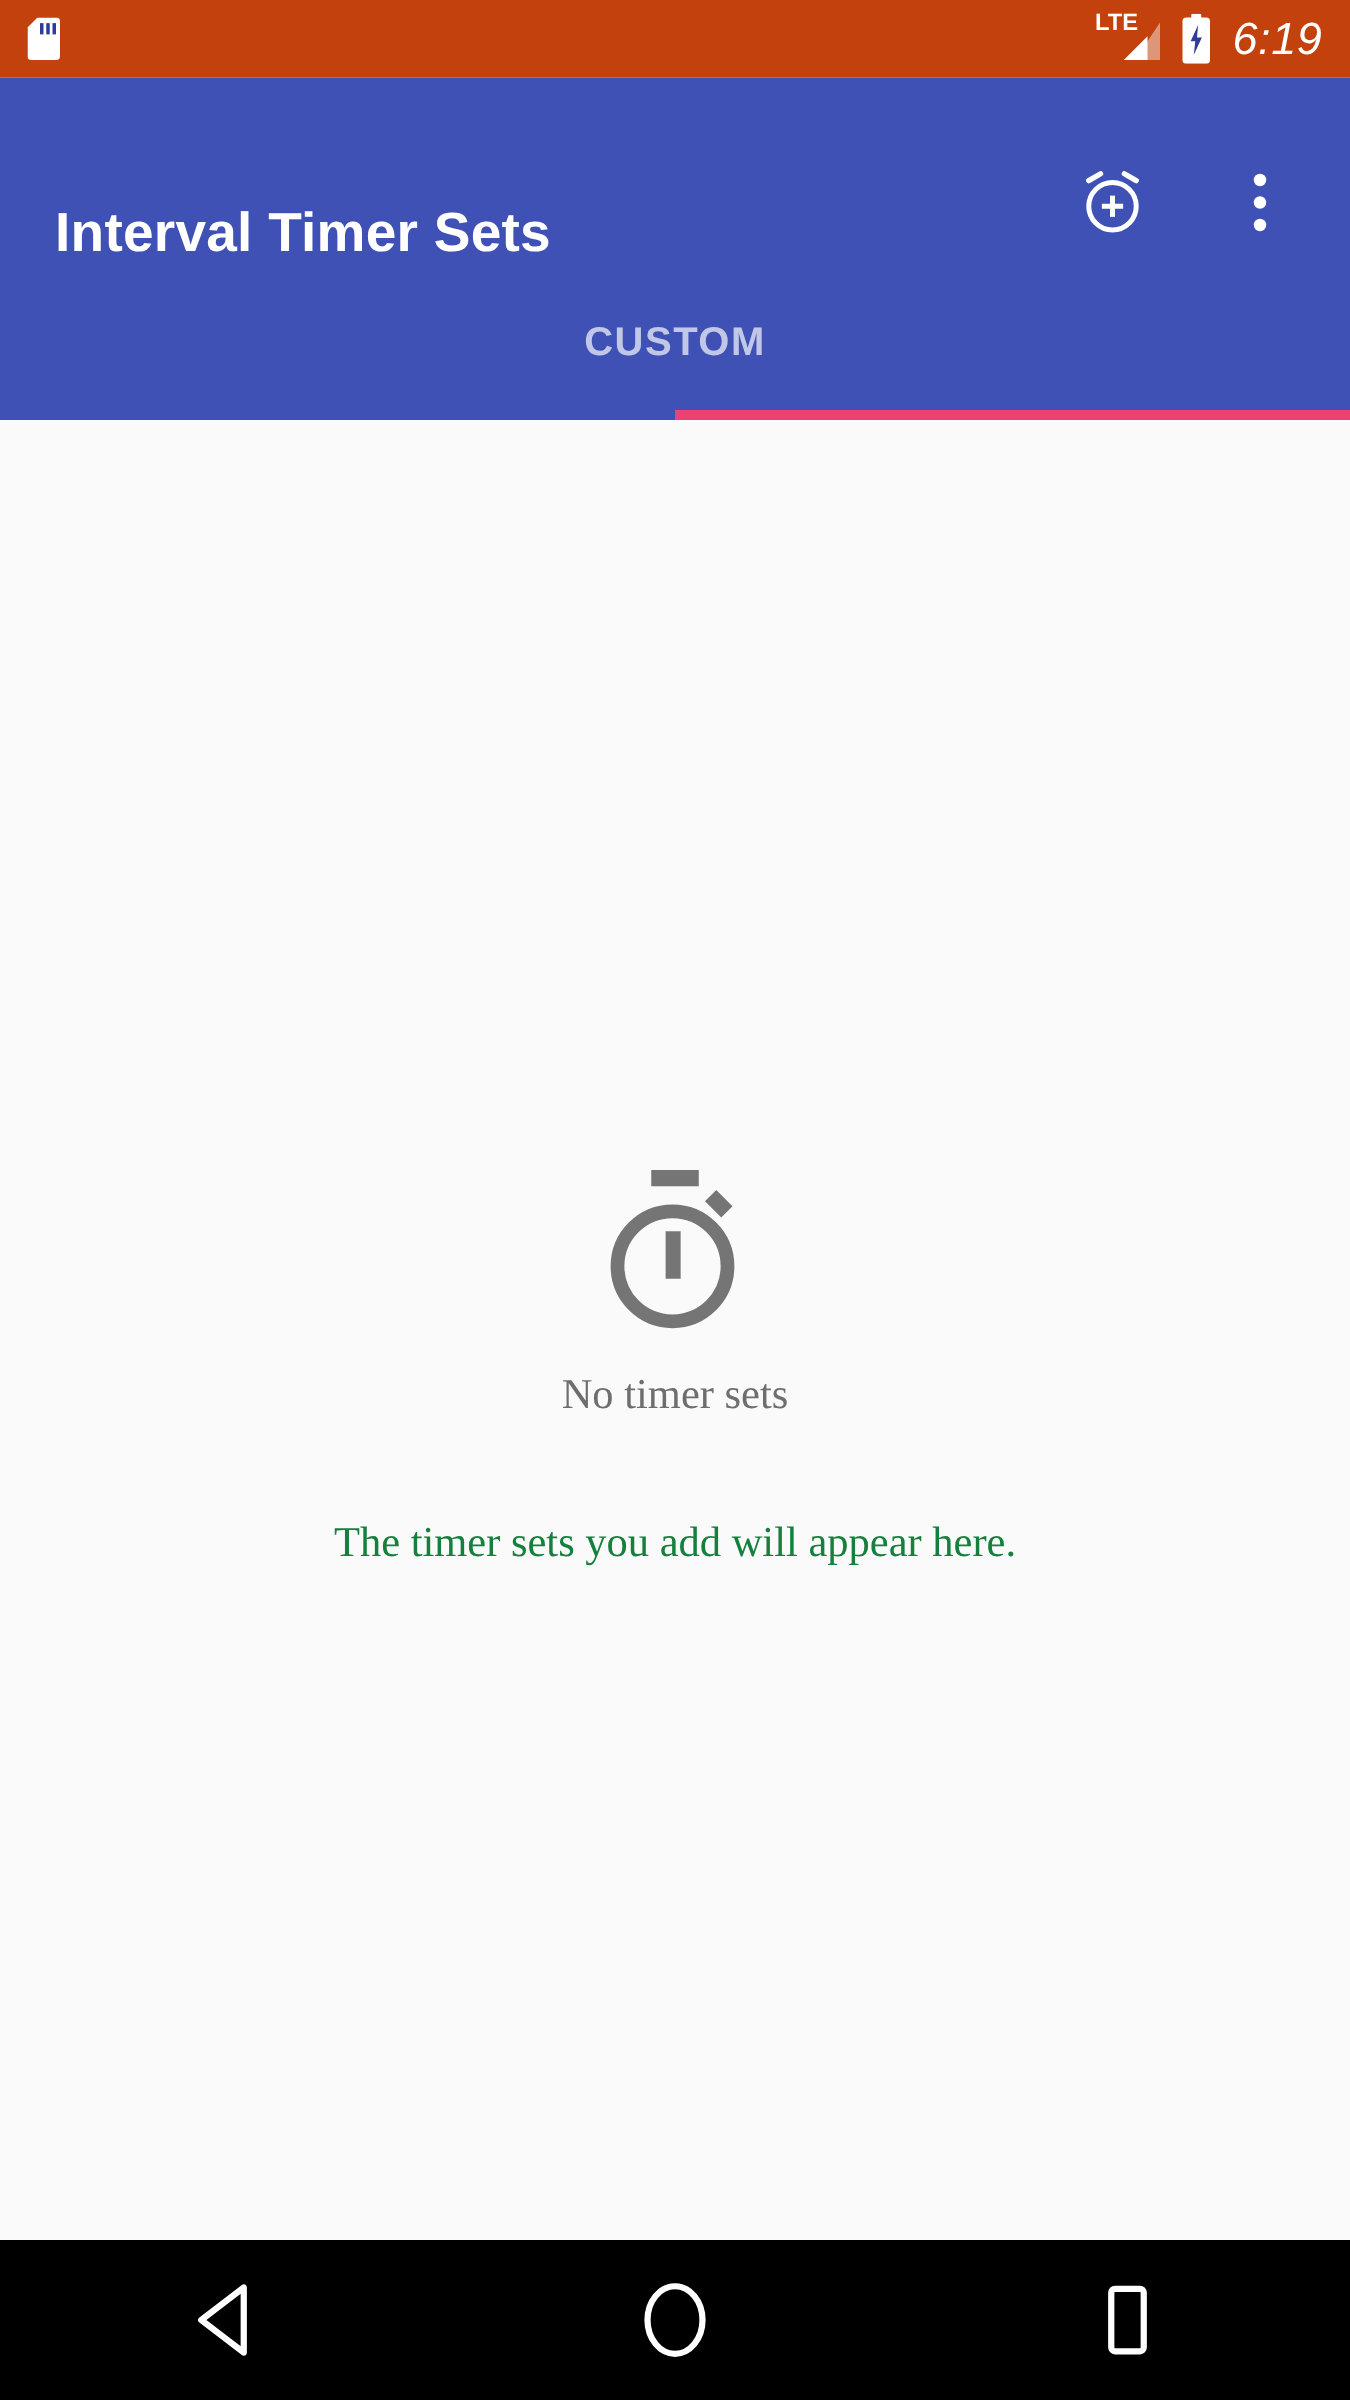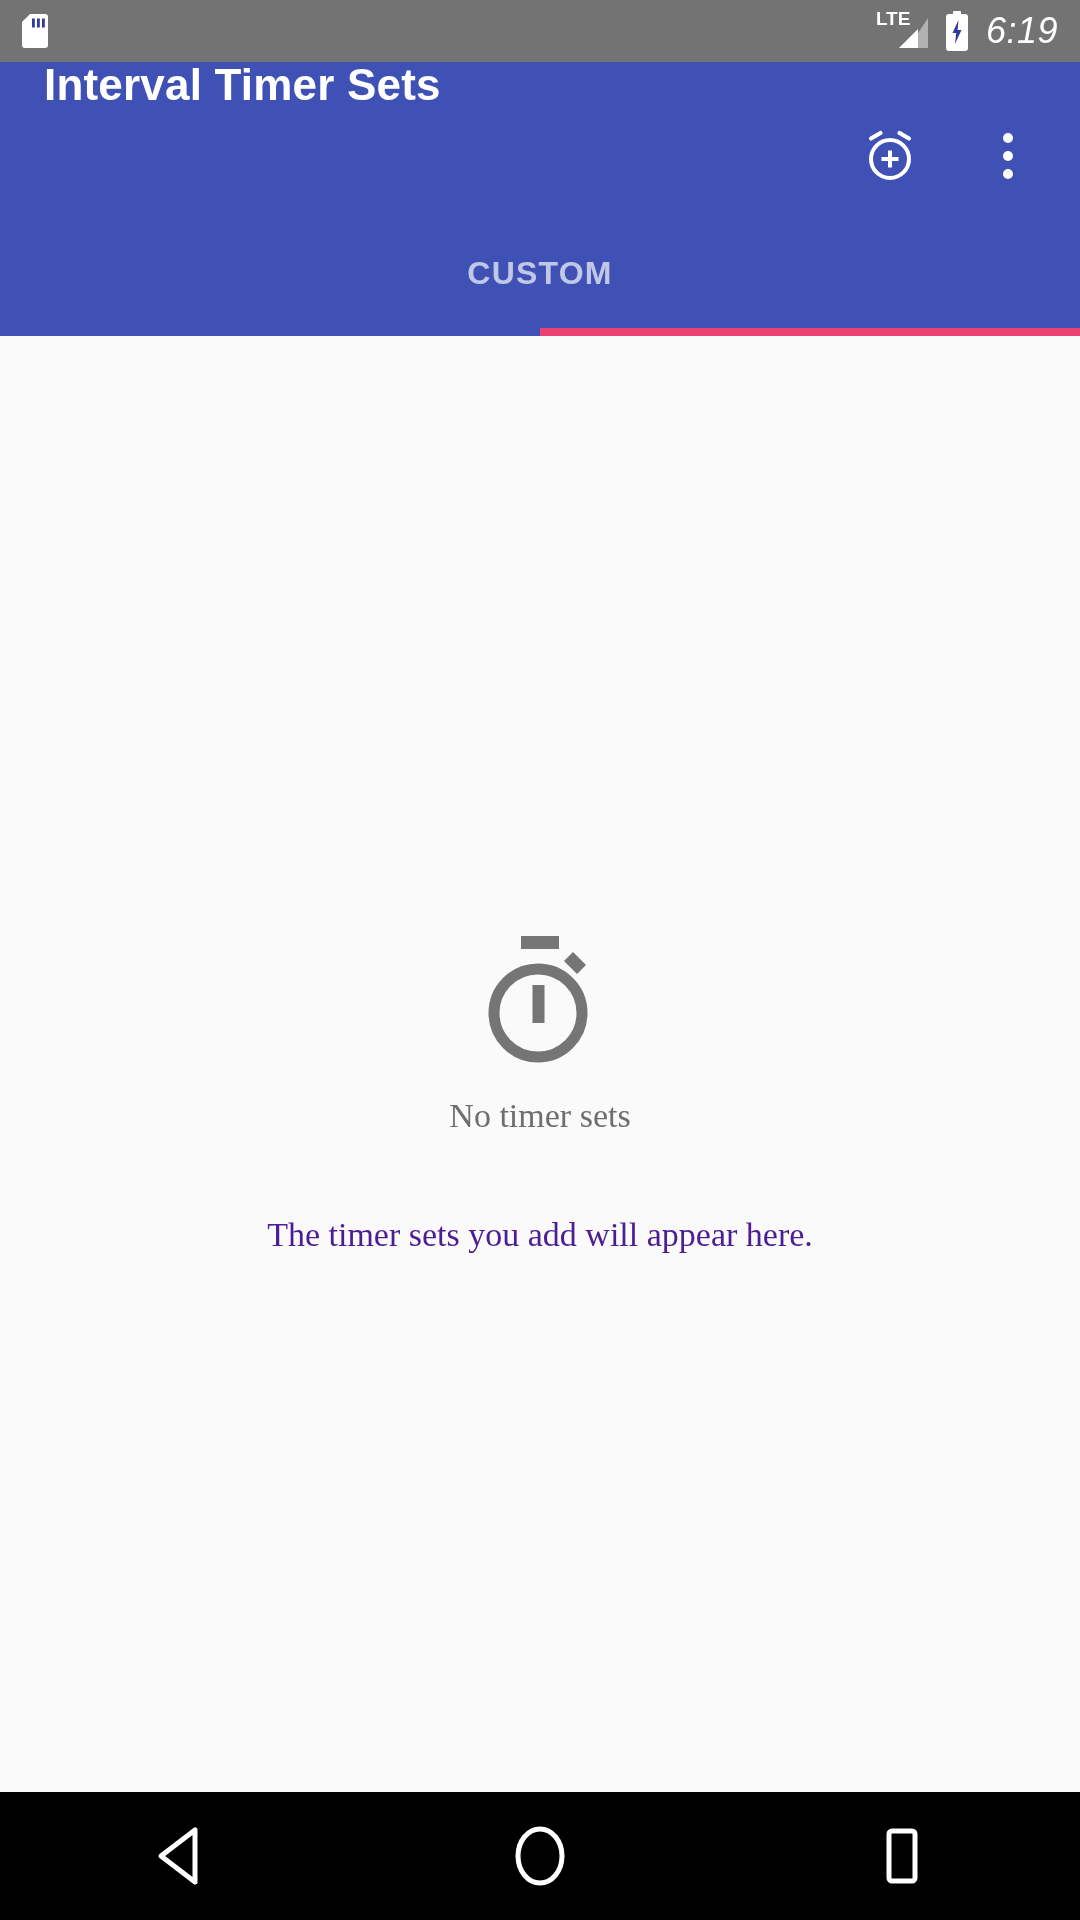--- a/index.html
+++ b/index.html
@@ -12,21 +12,21 @@
   #screen {
     position:relative;
     width:1080px; height:1920px;
     background:#FAFAFA;
   }
 
   
   #status-bar {
     position:absolute; top:0; left:0;
     width:1080px; height:62px;
-    background:#737373;
+    background:#c2410c;
     display:flex; align-items:center;
     padding:0 22px;
   }
   #status-left { display:flex; align-items:center; gap:10px; }
   #status-right {
     margin-left:auto;
     display:flex; align-items:center; gap:14px;
   }
   .sd-icon { width:26px; height:34px; display:block; }
   .signal-wrap { position:relative; width:52px; height:38px; }
@@ -45,23 +45,22 @@
 
   
   #app-bar {
     position:absolute; top:62px; left:0;
     width:1080px; height:274px;
     background:#3F51B5;
   }
   #app-bar-top {
     position:relative;
     height:148px;
-    display:flex; align-items:flex-start;
+    display:flex; align-items:flex-end;
     padding:0 24px 0 44px;
-    flex-direction:column;
   }
   #page-title {
     color:#FFFFFF;
     font-size:44px;
     font-weight:bold;
     letter-spacing:0.2px;
     line-height:1.05;
     white-space:nowrap;
   }
   #app-bar-actions {
@@ -130,21 +129,21 @@
   .stopwatch-icon { width:128px; height:132px; display:block; }
   #empty-title {
     margin-top:28px;
     font-size:34px;
     color:#6E6E6E;
     line-height:1.2;
   }
   #empty-subtitle {
     margin-top:78px;
     font-size:34px;
-    color:#4c1d95;
+    color:#15803d;
     line-height:1.2;
   }
 
   
   #nav-bar {
     position:absolute; left:0; top:1792px;
     width:1080px; height:128px;
     background:#000000;
     display:flex; align-items:center;
   }

